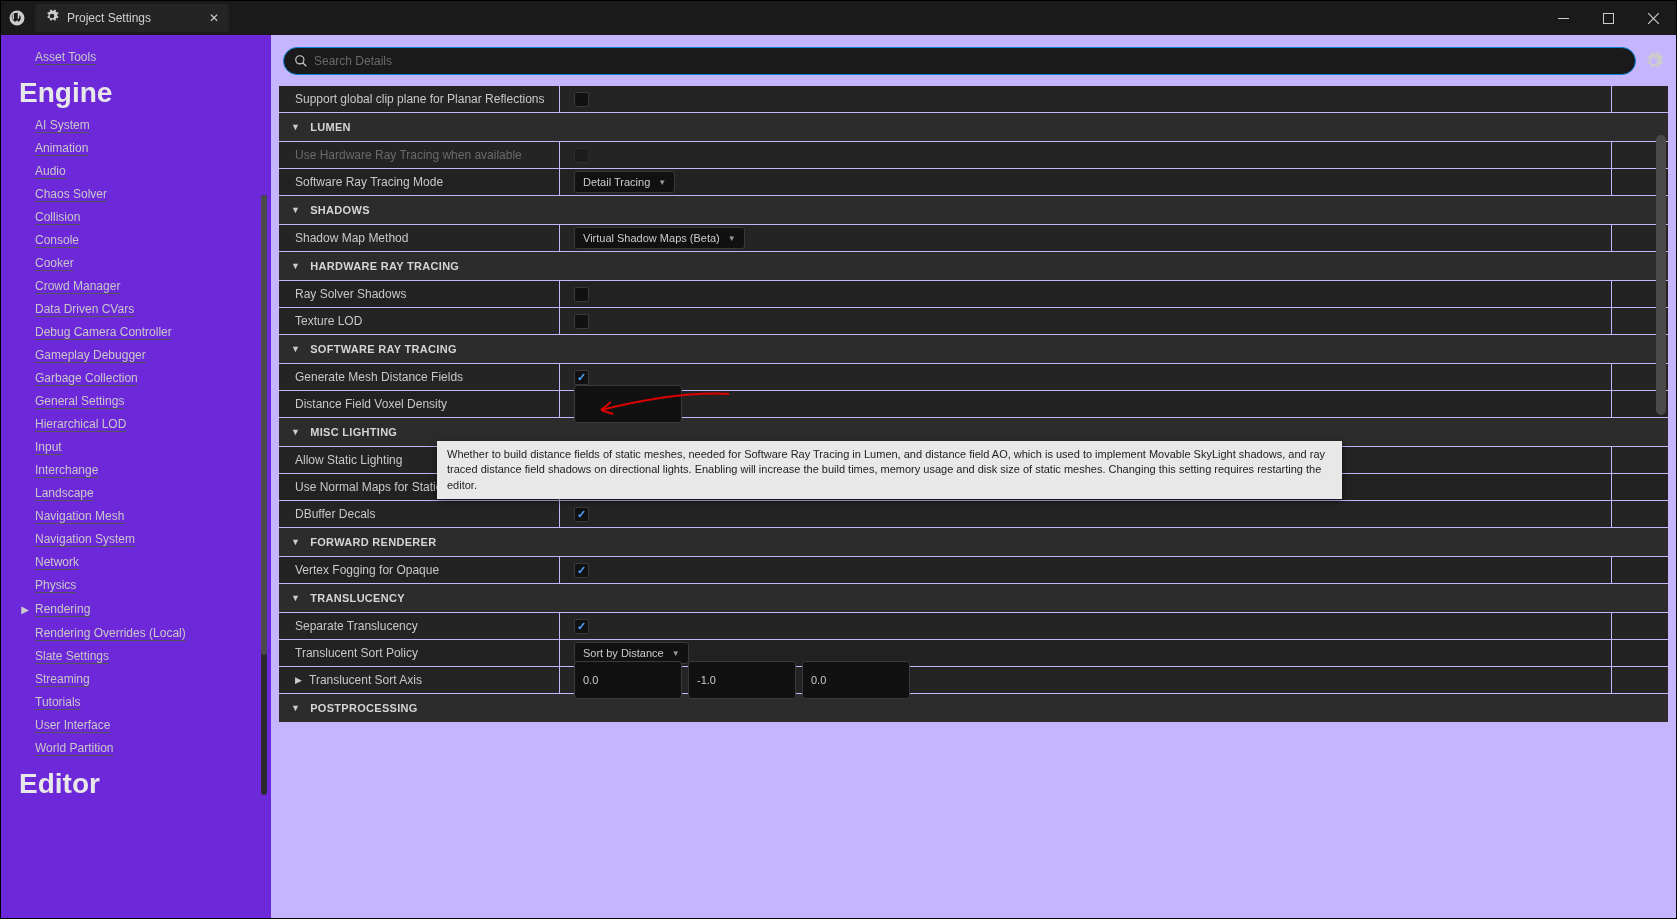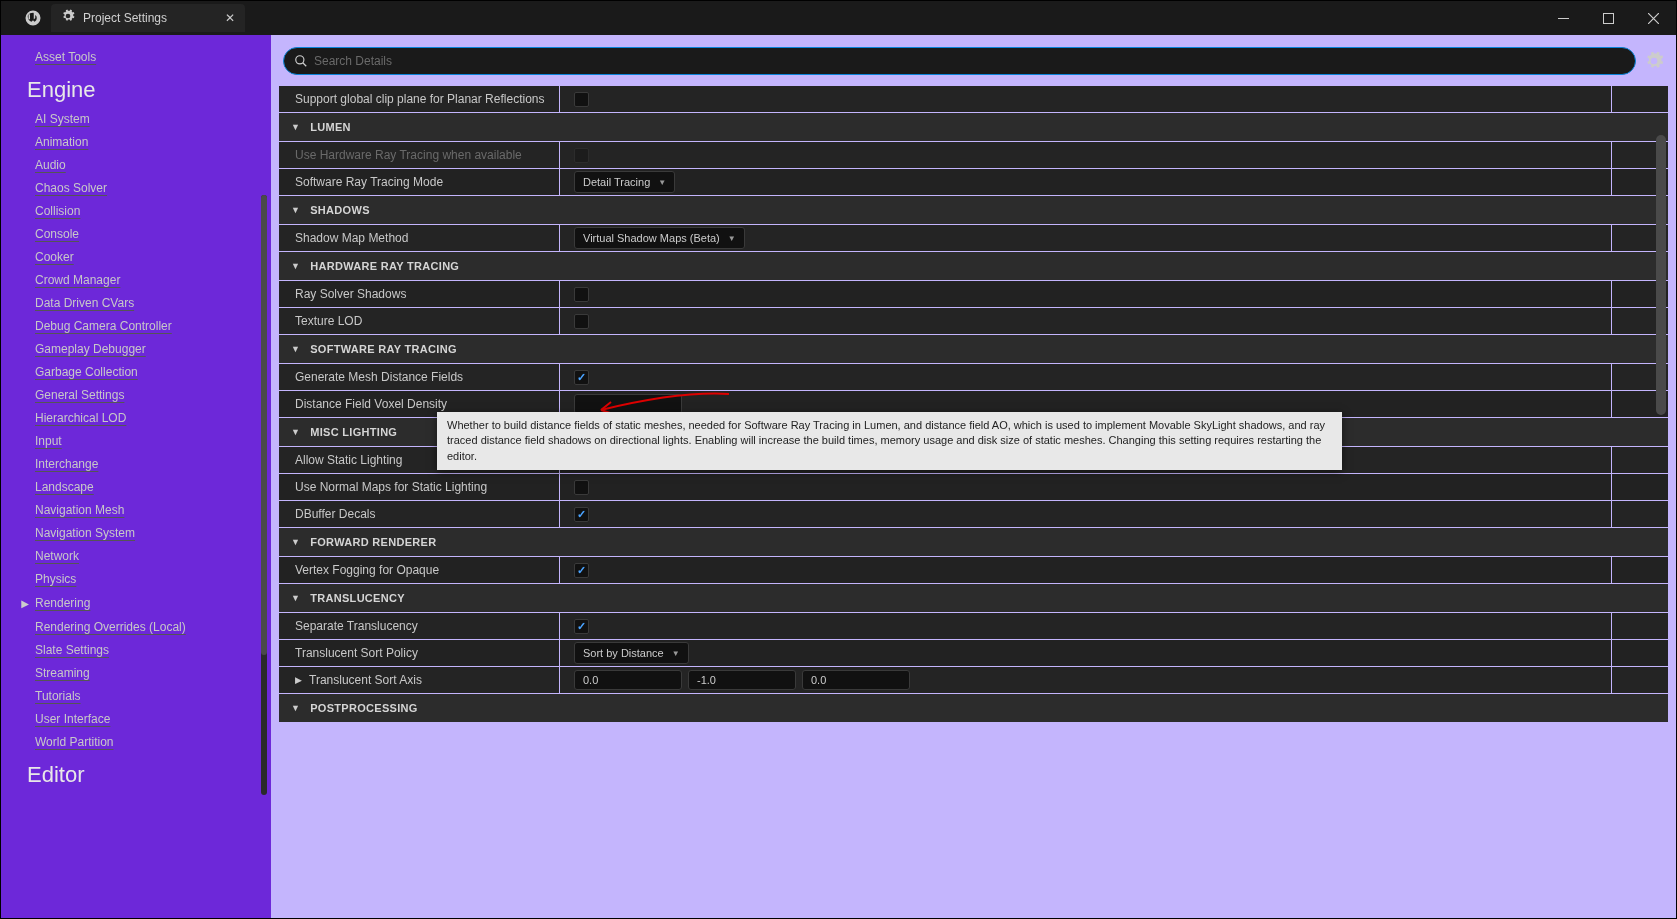--- a/index.html
+++ b/index.html
@@ -1,34 +1,34 @@
 <!DOCTYPE html>
 <html><head>
 <meta charset="utf-8">
 <style>
 * { margin: 0; padding: 0; box-sizing: border-box; font-family: "Segoe UI", Arial, sans-serif; }
 html, body { width: 1677px; height: 919px; background: #000; overflow: hidden; }
 
 .window { width: 1677px; height: 919px; background: #151515; display: flex; flex-direction: column; border: 1px solid #000; }
 
-.titlebar { height: 34px; background: #1a1a1a; display: flex; align-items: center; padding-left: 16px; }
+.titlebar { height: 34px; background: #1a1a1a; display: flex; align-items: center; }
 .titlebar .logo { width: 32px; height: 34px; display: flex; align-items: center; justify-content: center; }
 .titlebar .logo svg { width: 18px; height: 18px; fill: #ccc; }
 .tab { height: 28px; background: #242424; border-radius: 4px 4px 0 0; display: flex; align-items: center; padding: 0 10px; margin-left: 2px; gap: 8px; }
 .tab .tab-icon svg { width: 14px; height: 14px; fill: #ccc; }
 .tab .tab-label { color: #d0d0d0; font-size: 12px; }
 .tab .tab-close { color: #ccc; font-size: 12px; cursor: pointer; margin-left: 50px; }
 .win-controls { margin-left: auto; display: flex; }
 .win-btn { width: 45px; height: 34px; display: flex; align-items: center; justify-content: center; color: #ccc; cursor: pointer; }
 
 .body { flex: 1; display: flex; min-height: 0; }
 
 .sidebar { width: 270px; background: #6d28d9; padding: 10px 0 10px 18px; overflow-y: auto; position: relative; }
 .sidebar .cat-link { color: #c8c8c8; font-size: 12px; text-decoration: underline; text-decoration-color: #555; text-underline-offset: 3px; padding: 4px 0; margin: 1px 0 1px 16px; display: block; cursor: pointer; }
-.sidebar .cat-header { color: #e8e8e8; font-size: 22px; font-weight: 400; padding: 8px 0 4px 0; margin-left: 8px; }
+.sidebar .cat-header { color: #e8e8e8; font-size: 28px; font-weight: 700; padding: 8px 0 4px 0; }
 .sidebar .cat-row { display: flex; align-items: center; gap: 4px; margin-left: 0; }
 .sidebar .cat-row .chev { width: 12px; color: #ccc; font-size: 10px; text-align: center; }
 .sidebar .scrollbar-track { position: absolute; right: 4px; top: 160px; width: 6px; height: 600px; background: #2a2a2a; border-radius: 3px; }
 .sidebar .scrollbar-thumb { position: absolute; right: 4px; top: 160px; width: 6px; height: 460px; background: #4a4a4a; border-radius: 3px; }
 
 .main { flex: 1; background: #c4b5fd; display: flex; flex-direction: column; min-width: 0; padding: 0 8px 12px 8px; }
 
 .search-row { display: flex; align-items: center; gap: 8px; padding: 12px 4px 10px 4px; }
 .search-box { flex: 1; height: 28px; background: #1a1a1a; border: 1px solid #0b84d8; border-radius: 14px; display: flex; align-items: center; padding: 0 10px; gap: 6px; }
 .search-box svg { width: 14px; height: 14px; stroke: #ccc; fill: none; stroke-width: 2; }
@@ -51,21 +51,21 @@
 .row .end-col { width: 56px; background: #242424; height: 100%; margin-left: 1px; }
 .row.darker .end-col { background: #222; }
 
 .checkbox { width: 15px; height: 15px; background: #111; border: 1px solid #3a3a3a; border-radius: 2px; display: flex; align-items: center; justify-content: center; cursor: pointer; }
 .checkbox.checked::after { content: "✓"; color: #4aa3ff; font-size: 11px; font-weight: bold; line-height: 1; }
 
 .dropdown { height: 22px; background: #111; border: 1px solid #3a3a3a; border-radius: 3px; display: flex; align-items: center; padding: 0 8px; gap: 8px; cursor: pointer; color: #ccc; font-size: 11px; }
 .dropdown .dd-label { flex: 1; }
 .dropdown .dd-chev { font-size: 8px; color: #999; }
 
-.numbox { width: 108px; height: 20px; background: #111; border: 1px solid #3a3a3a; border-radius: 3px; color: #ccc; font-size: 11px; padding: 0 8px; display: flex; align-items: center; }
+.numbox { width: 108px; height: 38px; background: #111; border: 1px solid #3a3a3a; border-radius: 3px; color: #ccc; font-size: 11px; padding: 0 8px; display: flex; align-items: center; }
 
 .tooltip { position: absolute; background: #e8e8e8; color: #222; font-size: 11px; padding: 6px 10px; line-height: 1.4; max-width: 905px; box-shadow: 0 2px 8px rgba(0,0,0,0.5); z-index: 100; }
 
 .annot-arrow { position: absolute; z-index: 99; pointer-events: none; }
 
 .main-scroll-track { position: absolute; right: 2px; top: 0; width: 10px; height: 100%; }
 .main-scroll-thumb { position: absolute; right: 2px; top: 50px; width: 10px; height: 280px; background: #4a4a4a; border-radius: 5px; }
 
 .row .row-chev { width: 10px; margin-left: -14px; margin-right: 4px; font-size: 9px; color: #ccc; }
 </style>
@@ -317,21 +317,21 @@
                   <div class="numbox">0.0</div>
                 </div>
                 <div class="end-col"></div>
               </div>
               <div class="sect-header">
                 <span class="chev">▼</span>
                 <span>POSTPROCESSING</span>
               </div>
             </div>
 
-          <div class="tooltip" id="tooltip" style="left:158px; top:326px;">
+          <div class="tooltip" id="tooltip" style="left:158px; top:355px;">
             <span>Whether to build distance fields of static meshes, needed for Software Ray Tracing in Lumen, and distance field AO, which is used to implement Movable SkyLight shadows, and ray traced distance field shadows on directional lights.  Enabling will increase the build times, memory usage and disk size of static meshes.  Changing this setting requires restarting the editor.</span>
           </div>
 
           <svg class="annot-arrow" style="left:310px; top:300px;" width="150" height="40">
             <path d="M140 8 Q90 5 12 24" stroke="#d00" stroke-width="2" fill="none"></path>
             <path d="M12 24 l10 -8 M12 24 l12 4" stroke="#d00" stroke-width="2" fill="none"></path>
           </svg>
 
         </div>
         <div class="main-scroll-track"></div>

